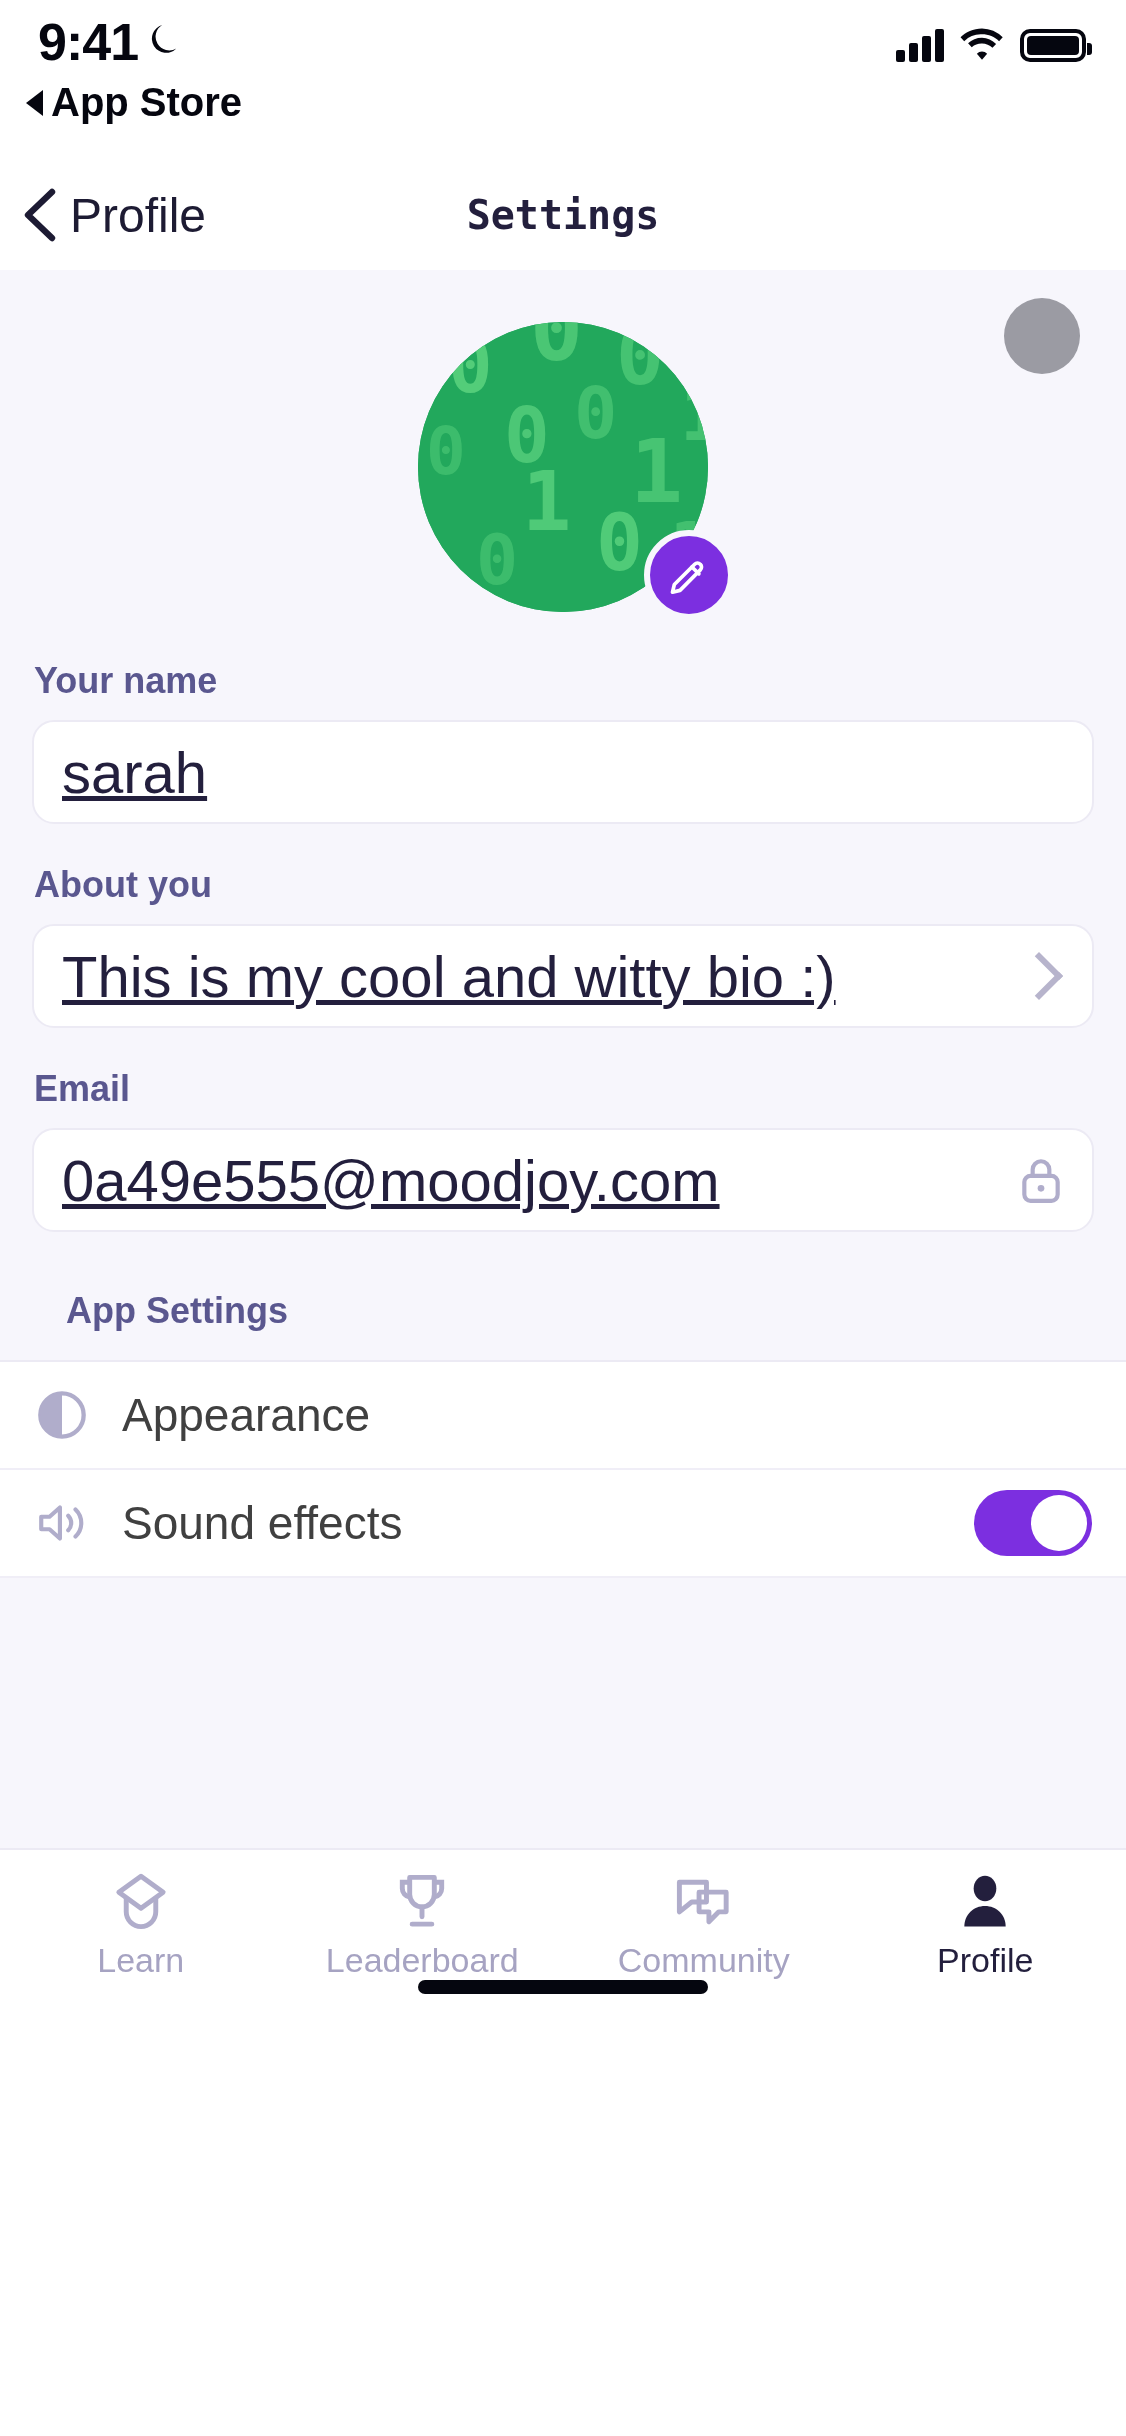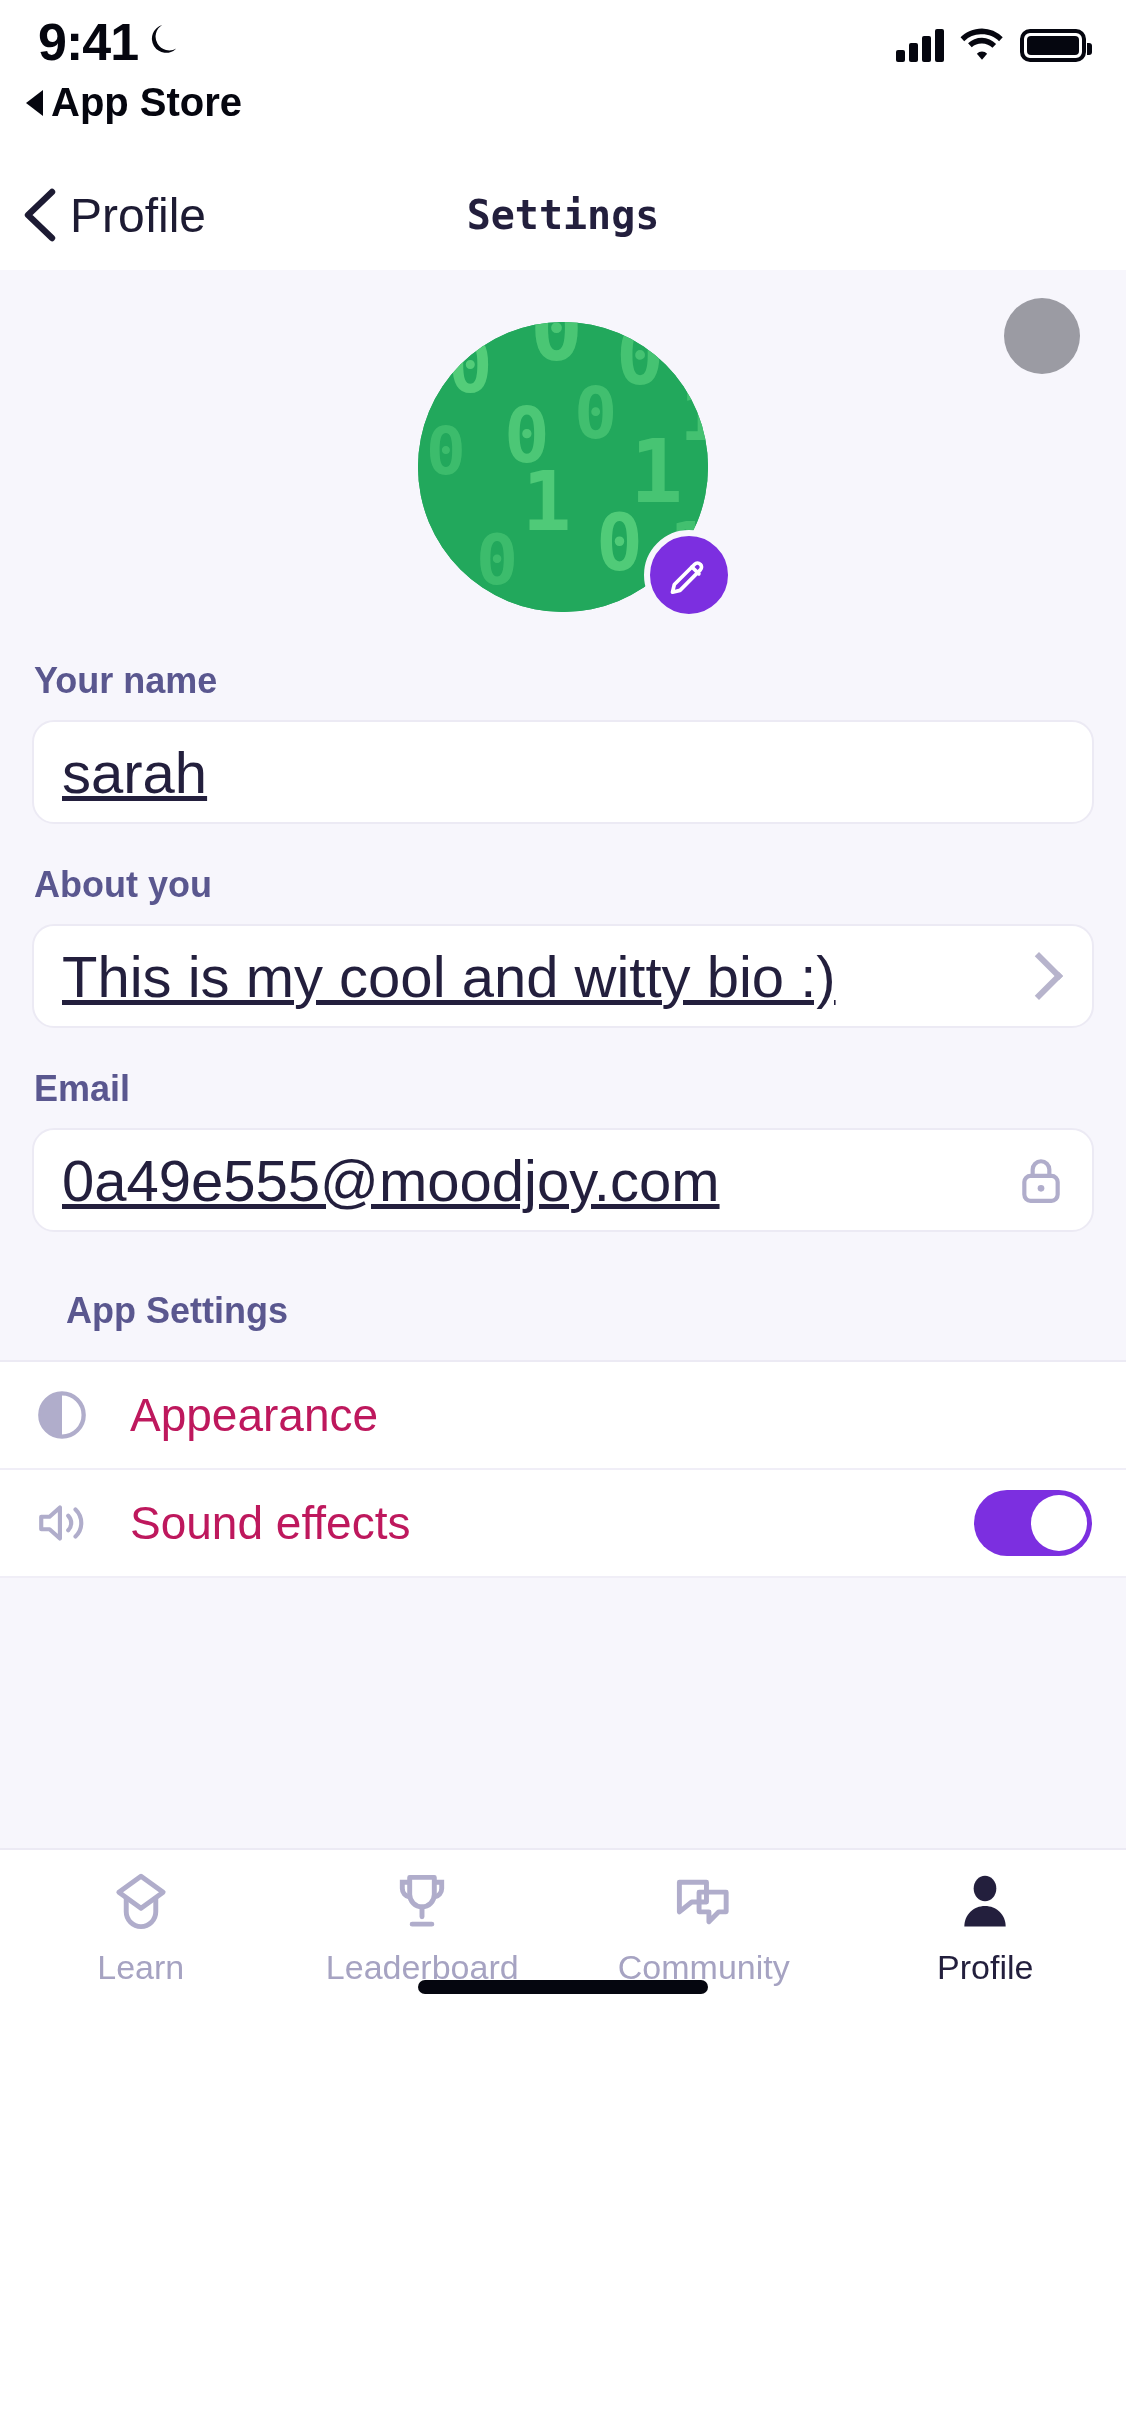--- a/index.html
+++ b/index.html
@@ -218,22 +218,22 @@
     display: flex;
     align-items: center;
     padding: 0 34px;
     border-bottom: 2px solid #f0eef7;
     cursor: pointer;
   }
   .row .ricon { flex: none; width: 56px; display: flex; align-items: center; justify-content: center; }
   .row .rlabel {
     flex: 1;
     font-size: 46px;
-    color: #be185d;
-    margin-left: 40px;
+    color: #404040;
+    margin-left: 32px;
   }
   .row .rvalue {
     font-size: 44px;
     color: #5a578f;
   }
   .toggle {
     width: 118px; height: 66px;
     border-radius: 33px;
     background: #7c2fe0;
     position: relative;
@@ -256,21 +256,21 @@
     border-top: 2px solid #eceaf4;
     display: flex;
     align-items: flex-start;
     padding-top: 20px;
   }
   .tab {
     flex: 1;
     display: flex;
     flex-direction: column;
     align-items: center;
-    gap: 14px;
+    gap: 7px;
     cursor: pointer;
   }
   .tab .tlabel {
     font-size: 34px;
     color: #a6a3c2;
   }
   .tab.active .tlabel { color: #231f3d; }
   .home-indicator {
     position: absolute;
     bottom: 22px;

